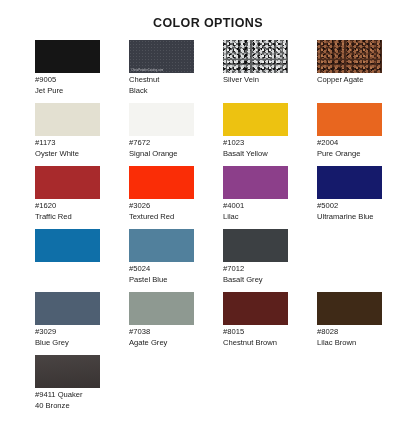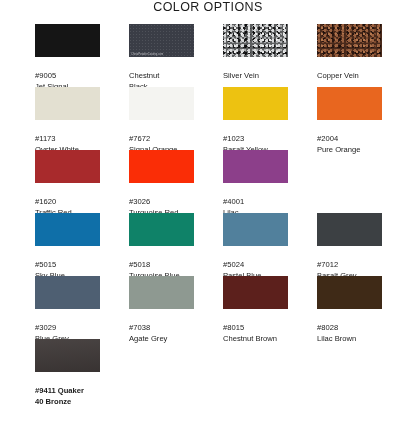--- a/index.html
+++ b/index.html
@@ -15,24 +15,24 @@
   }
   .page {
     position: relative;
     width: 416px;
     height: 432px;
     box-sizing: border-box;
   }
   .title {
     text-align: center;
     font-size: 12.5px;
-    font-weight: normal;
+    font-weight: bold;
     color: #1b1b1b;
     letter-spacing: 0.4px;
-    padding-top: 0;
+    padding-top: 16px;
     margin: 0 0 10px 0;
   }
   .grid {
     padding-left: 35px;
     padding-right: 8px;
   }
   .row {
     display: flex;
     height: 63px;
   }
@@ -44,31 +44,30 @@
   .swatch {
     width: 65px;
     height: 33px;
     position: relative;
     overflow: hidden;
   }
   .swatch-label {
     font-size: 7.6px;
     color: #1b1b1b;
     line-height: 10.5px;
-    padding-top: 14px;
+    padding-top: 2px;
     white-space: nowrap;
   }
   .swatch-label .code,
   .swatch-label .name {
     display: block;
   }
   .cell.wide .swatch-label {
     white-space: normal;
     width: 92px;
-    font-weight: bold;
   }
   
   .tex-black {
     background-color: #3a3d46;
     background-image:
       radial-gradient(rgba(255,255,255,0.10) 0.5px, transparent 0.6px),
       radial-gradient(rgba(0,0,0,0.35) 0.5px, transparent 0.6px);
     background-size: 3px 3px, 4px 4px;
     background-position: 0 0, 1px 2px;
   }
@@ -113,42 +112,42 @@
 
   <h1 class="title">COLOR OPTIONS</h1>
 
   <div class="grid">
 
     <div class="row">
       <div class="cell">
         <div class="swatch" style="background:#151515"></div>
         <div class="swatch-label">
           <span class="code">#9005</span>
-          <span class="name">Jet Signal</span>
+          <span class="name">Jet Pure</span>
         </div>
       </div>
       <div class="cell">
         <div class="swatch tex-black">
           <span class="watermark">ChinaPowderCoating.com</span>
         </div>
         <div class="swatch-label">
           <span class="code">Chestnut</span>
           <span class="name">Black</span>
         </div>
       </div>
       <div class="cell">
         <div class="swatch tex-silver"></div>
         <div class="swatch-label">
           <span class="code">Silver Vein</span>
         </div>
       </div>
       <div class="cell">
         <div class="swatch tex-copper"></div>
         <div class="swatch-label">
-          <span class="code">Copper Vein</span>
+          <span class="code">Copper Agate</span>
         </div>
       </div>
     </div>
 
     <div class="row">
       <div class="cell">
         <div class="swatch" style="background:#e3e0d1"></div>
         <div class="swatch-label">
           <span class="code">#1173</span>
           <span class="name">Oyster White</span>
@@ -182,46 +181,42 @@
         <div class="swatch" style="background:#a82a2c"></div>
         <div class="swatch-label">
           <span class="code">#1620</span>
           <span class="name">Traffic Red</span>
         </div>
       </div>
       <div class="cell">
         <div class="swatch" style="background:#fa2d06"></div>
         <div class="swatch-label">
           <span class="code">#3026</span>
-          <span class="name">Turquoise Red</span>
+          <span class="name">Textured Red</span>
         </div>
       </div>
       <div class="cell">
         <div class="swatch" style="background:#8c3f8a"></div>
         <div class="swatch-label">
           <span class="code">#4001</span>
           <span class="name">Lilac</span>
         </div>
       </div>
+      <div class="cell">
+        <div class="swatch" style="background:#151a6b"></div>
+        <div class="swatch-label">
+          <span class="code">#5002</span>
+          <span class="name">Ultramarine Blue</span>
+        </div>
+      </div>
     </div>
 
     <div class="row">
       <div class="cell">
         <div class="swatch" style="background:#0f6fa8"></div>
-        <div class="swatch-label">
-          <span class="code">#5015</span>
-          <span class="name">Sky Blue</span>
-        </div>
-      </div>
-      <div class="cell">
-        <div class="swatch" style="background:#0f8268"></div>
-        <div class="swatch-label">
-          <span class="code">#5018</span>
-          <span class="name">Turquoise Blue</span>
-        </div>
       </div>
       <div class="cell">
         <div class="swatch" style="background:#51809c"></div>
         <div class="swatch-label">
           <span class="code">#5024</span>
           <span class="name">Pastel Blue</span>
         </div>
       </div>
       <div class="cell">
         <div class="swatch" style="background:#3c4043"></div>

